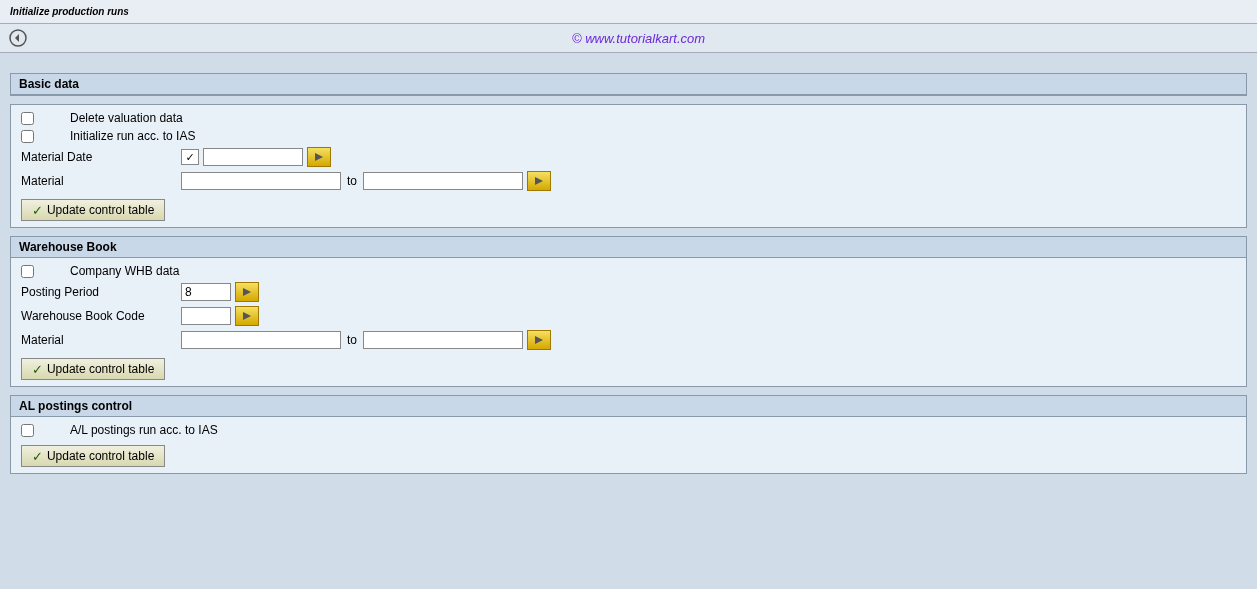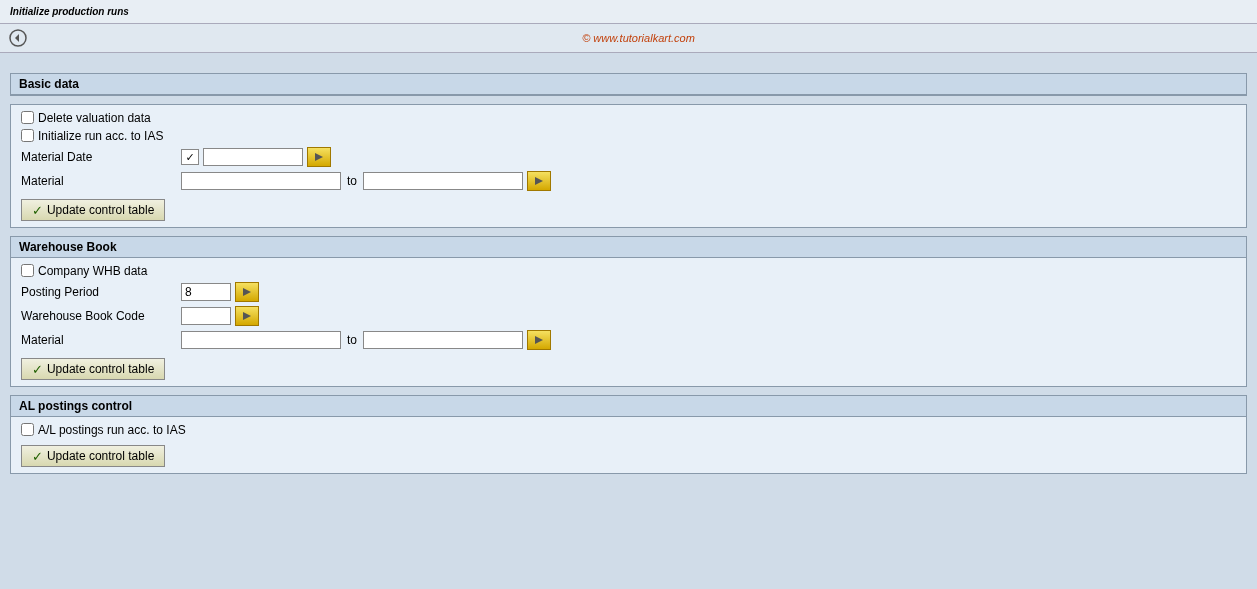--- a/index.html
+++ b/index.html
@@ -31,22 +31,22 @@
       height: 20px;
       cursor: pointer;
       display: flex;
       align-items: center;
       justify-content: center;
       font-size: 16px;
     }
     .watermark {
       flex: 1;
       text-align: center;
-      color: #c2410c;
-      font-size: 11px;
+      color: #6d28d9;
+      font-size: 13px;
       font-style: italic;
     }
     .main-content {
       padding: 20px 10px;
     }
     .section {
       border: 1px solid #8899aa;
       background-color: #e8f0f8;
       margin-bottom: 8px;
       padding: 0;
@@ -82,22 +82,23 @@
       width: 50px;
     }
     .form-input-medium {
       width: 100px;
     }
     .form-input-large {
       width: 160px;
     }
     .checkbox-row {
       display: flex;
-      align-items: flex-start;
+      align-items: flex-end;
       margin-bottom: 4px;
+      gap: 32px;
     }
     .checkbox-row input[type="checkbox"] {
       margin-right: 4px;
     }
     .nav-btn {
       width: 24px;
       height: 20px;
       background: linear-gradient(to bottom, #f5e060, #d4a800);
       border: 1px solid #a07800;
       cursor: pointer;

